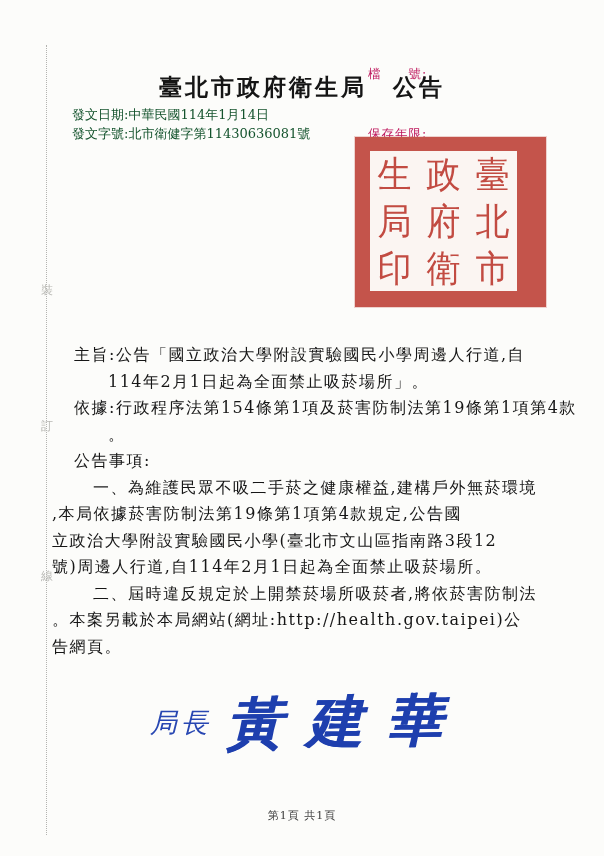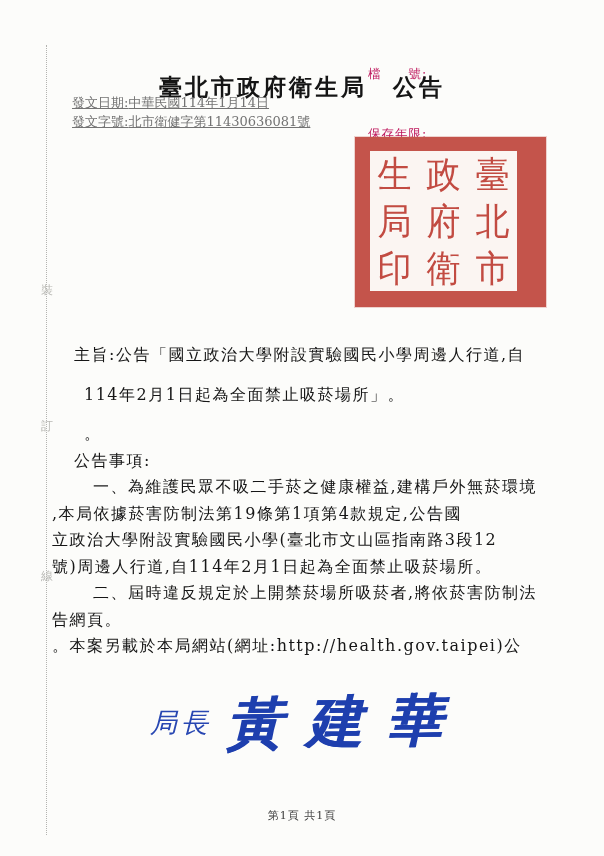--- a/index.html
+++ b/index.html
@@ -44,22 +44,22 @@
   .doc-title {
     position: absolute; left: 0; top: 72px; width: 604px;
     margin: 0; text-align: center;
     font-size: 23px; font-weight: 600;
     letter-spacing: 3px; color: #151515;
     font-family: "DejaVu Serif", serif;
   }
 
   
   .meta {
-    position: absolute; left: 72px; top: 94px;
-    font-size: 13px; line-height: 18.5px; color: #737373; text-decoration: underline;
+    position: absolute; left: 72px; top: 106px;
+    font-size: 13px; line-height: 18.5px; color: #14532d;
   }
   .meta-line { white-space: pre; }
 
   
   .seal {
     position: absolute; left: 355px; top: 137px;
     width: 191px; height: 170px;
     box-sizing: border-box;
     background: #fbf5f2;
     border-style: solid;
@@ -86,21 +86,21 @@
   }
 
   
   .body-text {
     position: absolute; left: 0; top: 342px; width: 556px;
     font-size: 16px; line-height: 26.5px;
     letter-spacing: 1.5px; color: #161616;
   }
   .ln { white-space: pre; }
   .i-label   { padding-left: 74px; }   
-  .i-wrap    { padding-left: 84px; margin-top: 13px; }  
+  .i-wrap    { padding-left: 108px; }  
   .i-item    { padding-left: 93px; }   
   .i-itemwrap{ padding-left: 52px; }  
 
   
   .signature {
     position: absolute; left: 150px; top: 688px;
     display: flex; align-items: flex-end; font-style: italic;
   }
   .sig-title {
     font-size: 27px; color: #2847b2;
@@ -157,29 +157,30 @@
       <span class="seal-char">衛</span>
       <span class="seal-char">生</span>
       <span class="seal-char">局</span>
       <span class="seal-char">印</span>
     </div>
   </div>
 
   <div class="body-text">
     <div class="ln i-label">主旨:公告「國立政治大學附設實驗國民小學周邊人行道,自</div>
     <div class="ln i-wrap">114年2月1日起為全面禁止吸菸場所」。</div>
+    <div class="ln i-label">依據:行政程序法第154條第1項及菸害防制法第19條第1項第4款</div>
     <div class="ln i-wrap">。</div>
     <div class="ln i-label">公告事項:</div>
     <div class="ln i-item">一、為維護民眾不吸二手菸之健康權益,建構戶外無菸環境</div>
     <div class="ln i-itemwrap">,本局依據菸害防制法第19條第1項第4款規定,公告國</div>
     <div class="ln i-itemwrap">立政治大學附設實驗國民小學(臺北市文山區指南路3段12</div>
     <div class="ln i-itemwrap">號)周邊人行道,自114年2月1日起為全面禁止吸菸場所。</div>
     <div class="ln i-item">二、屆時違反規定於上開禁菸場所吸菸者,將依菸害防制法</div>
+    <div class="ln i-itemwrap">。本案另載於本局網站(網址:http://health.gov.taipei)公</div>
     <div class="ln i-itemwrap">告網頁。</div>
-    <div class="ln i-itemwrap">。本案另載於本局網站(網址:http://health.gov.taipei)公</div>
   </div>
 
   <div class="signature">
     <span class="sig-title">局長</span>
     <span class="sig-name">黃建華</span>
   </div>
 
   <div class="footer">第1頁 共1頁</div>
 
 </div>

